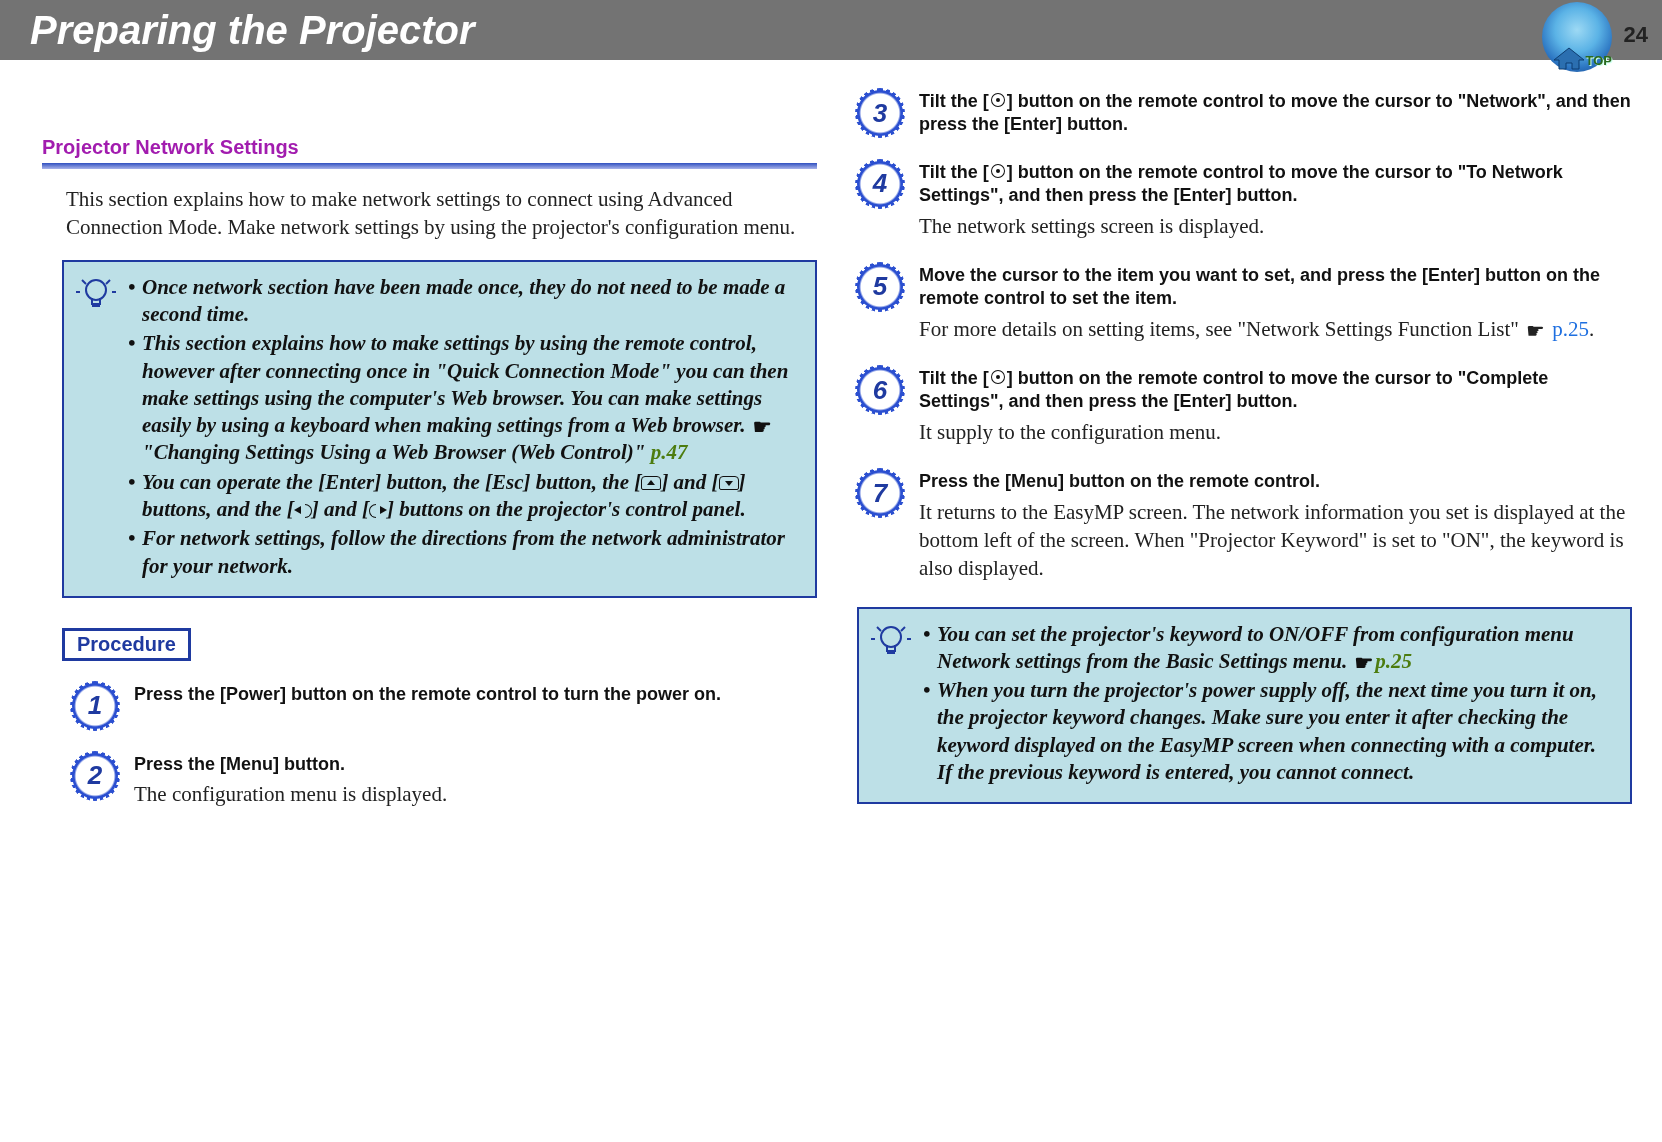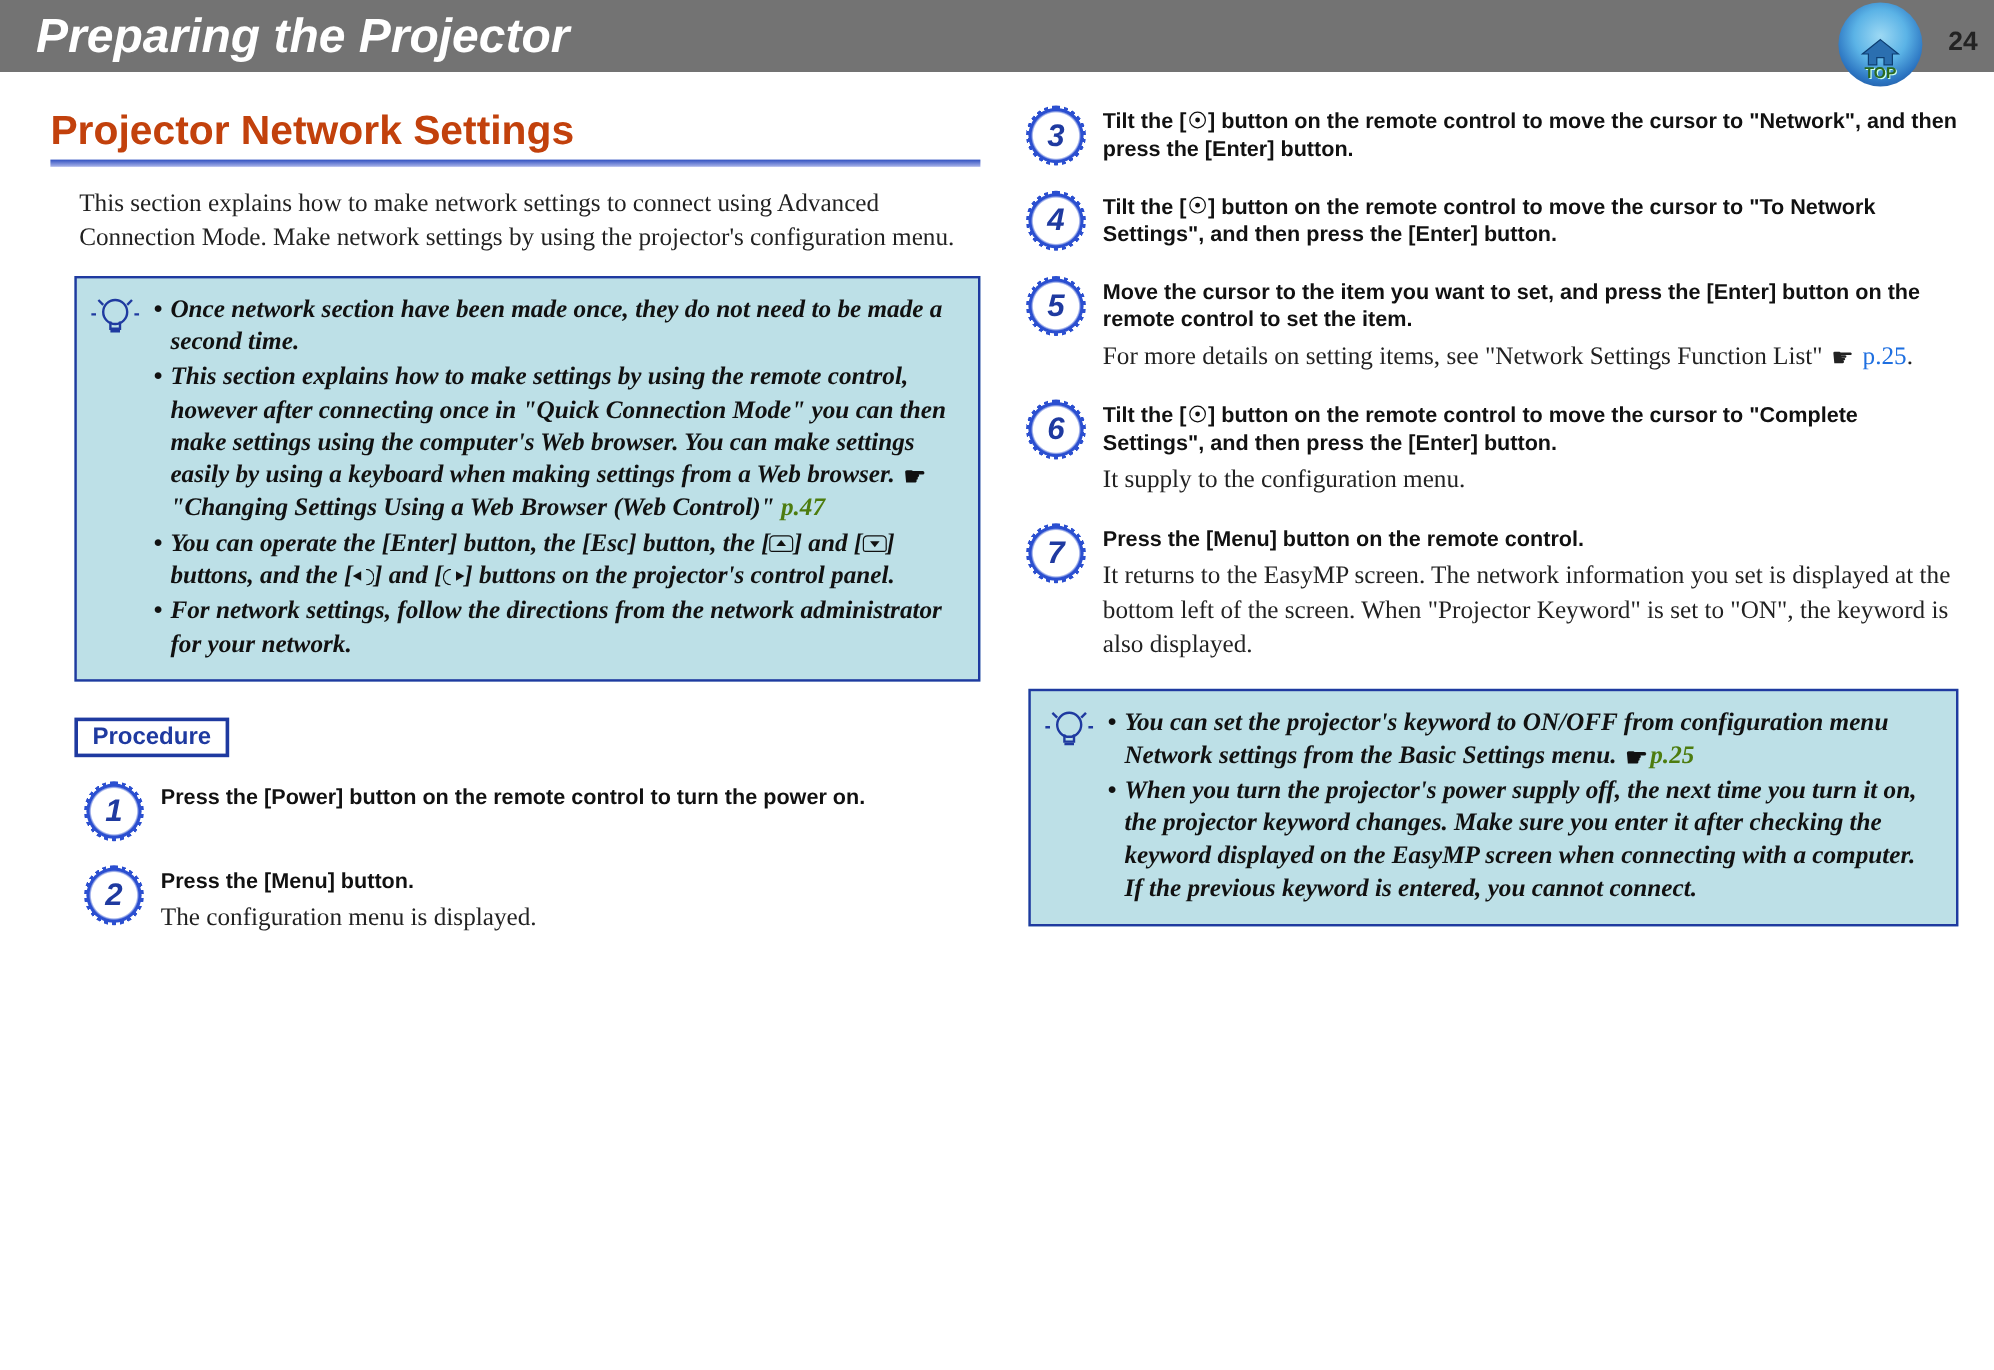--- a/index.html
+++ b/index.html
@@ -1,25 +1,25 @@
 <!DOCTYPE html>
 <html><head>
 <meta charset="utf-8">
 <style>
   * { margin: 0; padding: 0; box-sizing: border-box; }
   body { font-family: "Times New Roman", Times, serif; background: #fff; width: 1662px; height: 1142px; position: relative; }
   .header { background: #737373; color: #fff; height: 60px; display: flex; align-items: center; padding-left: 30px; position: relative; }
   .header-title { font-family: Arial, Helvetica, sans-serif; font-size: 40px; font-weight: bold; font-style: italic; }
-  .top-badge { position: absolute; right: 60px; top: 2px; width: 70px; height: 70px; background: radial-gradient(circle at 50% 40%, #9dd9f4 0%, #5bb3e6 40%, #2b74c1 70%, #1a3f80 100%); border-radius: 50%; display: flex; flex-direction: column; align-items: center; justify-content: flex-end; padding-bottom: 4px; }
+  .top-badge { position: absolute; right: 50px; top: 2px; width: 70px; height: 70px; background: radial-gradient(circle at 50% 40%, #9dd9f4 0%, #5bb3e6 40%, #2b74c1 70%, #1a3f80 100%); border-radius: 50%; display: flex; flex-direction: row; align-items: flex-end; justify-content: flex-end; padding-bottom: 4px; }
   .top-badge svg { width: 34px; height: 24px; margin-bottom: -2px; }
   .top-badge-text { font-family: Arial, sans-serif; font-size: 13px; font-weight: bold; color: #2b6a1f; text-shadow: 1px 1px 0 #cfe; }
   .page-num { position: absolute; right: 14px; top: 22px; font-family: Arial, sans-serif; font-size: 22px; font-weight: bold; color: #222; }
   .content { display: flex; padding: 30px 30px 10px 42px; gap: 40px; }
   .col { flex: 1; }
-  .section-title { font-family: Arial, Helvetica, sans-serif; font-size: 34px; font-weight: bold; color: #c2410c; margin-bottom: 4px; }
+  .section-title { font-family: Arial, Helvetica, sans-serif; font-size: 20px; font-weight: bold; color: #a21caf; margin-bottom: 4px; margin-top: 46px; }
   .section-rule { height: 6px; background: linear-gradient(to bottom, #3050c0, #aab4ea); margin-bottom: 16px; }
   .intro { font-size: 21px; color: #222; line-height: 1.35; padding-left: 24px; margin-bottom: 18px; }
   .tipbox { border: 2px solid #1f3aa0; background: #bde0e7; padding: 12px 16px 14px 12px; display: flex; gap: 12px; margin-left: 20px; margin-bottom: 30px; }
   .tip-icon { width: 40px; height: 40px; flex-shrink: 0; }
   .tip-icon svg { width: 40px; height: 40px; }
   .tip-list { font-style: italic; font-weight: bold; font-size: 21px; line-height: 1.3; color: #111; }
   .tip-list .bullet { display: flex; margin-bottom: 2px; }
   .tip-list .bullet .dot { width: 14px; flex-shrink: 0; }
   .tip-list .link { color: #4d7c0f; }
   .hand { font-style: normal; display: inline-block; transform: translateY(2px); margin: 0 2px; }
@@ -126,20 +126,21 @@
           <div class="bold"><span>Tilt the [</span><span class="tilt-icon"></span><span>] button on the remote control to move the cursor to "Network", and then press the [Enter] button.</span></div>
         </div>
     </div>
 
     <div class="step">
       <div class="step-num">
           <span>4</span>
         </div>
       <div class="step-body">
         <div class="bold"><span>Tilt the [</span><span class="tilt-icon"></span><span>] button on the remote control to move the cursor to "To Network Settings", and then press the [Enter] button.</span></div>
+        <div class="sub">The network settings screen is displayed.</div>
       </div>
     </div>
 
     <div class="step">
       <div class="step-num">
           <span>5</span>
         </div>
       <div class="step-body">
         <div class="bold">Move the cursor to the item you want to set, and press the [Enter] button on the remote control to set the item.</div>
         <div class="sub"><span>For more details on setting items, see "Network Settings Function List" </span><span class="hand">☛</span> <span class="link" style="font-style:normal;color:#1e6fe0">p.25</span><span>.</span></div>

